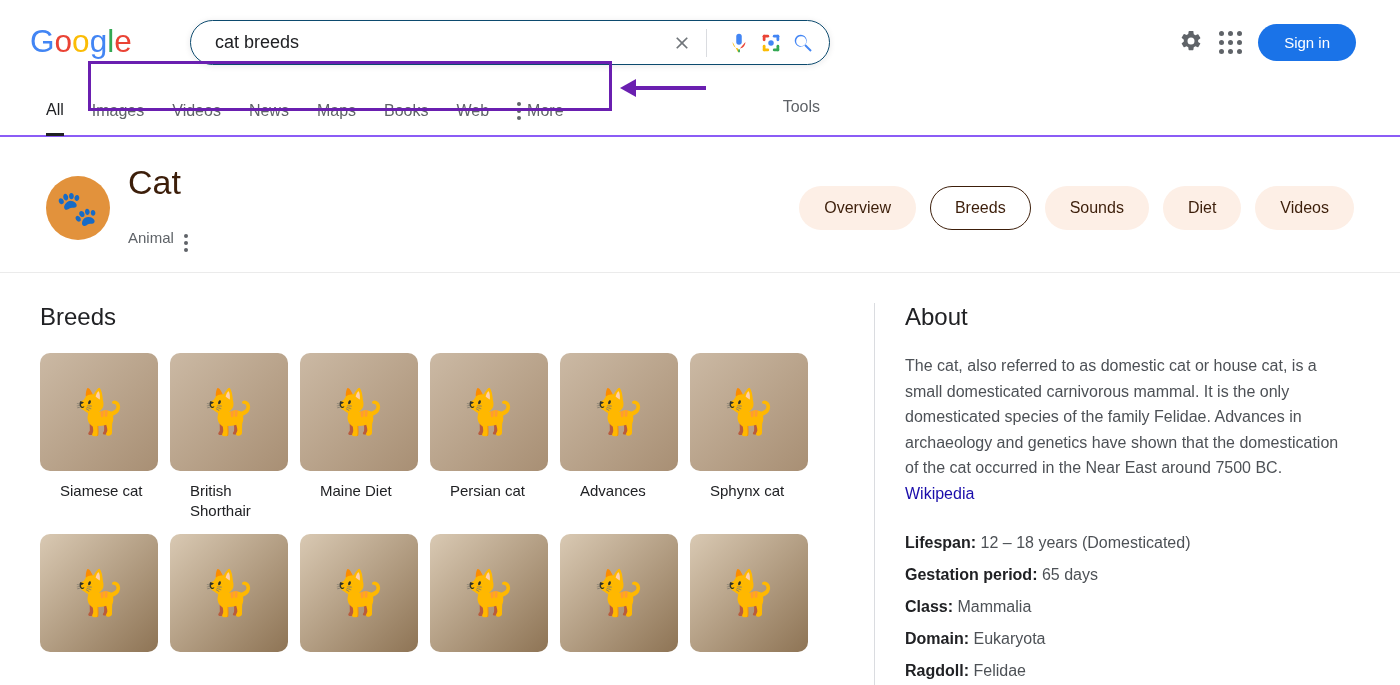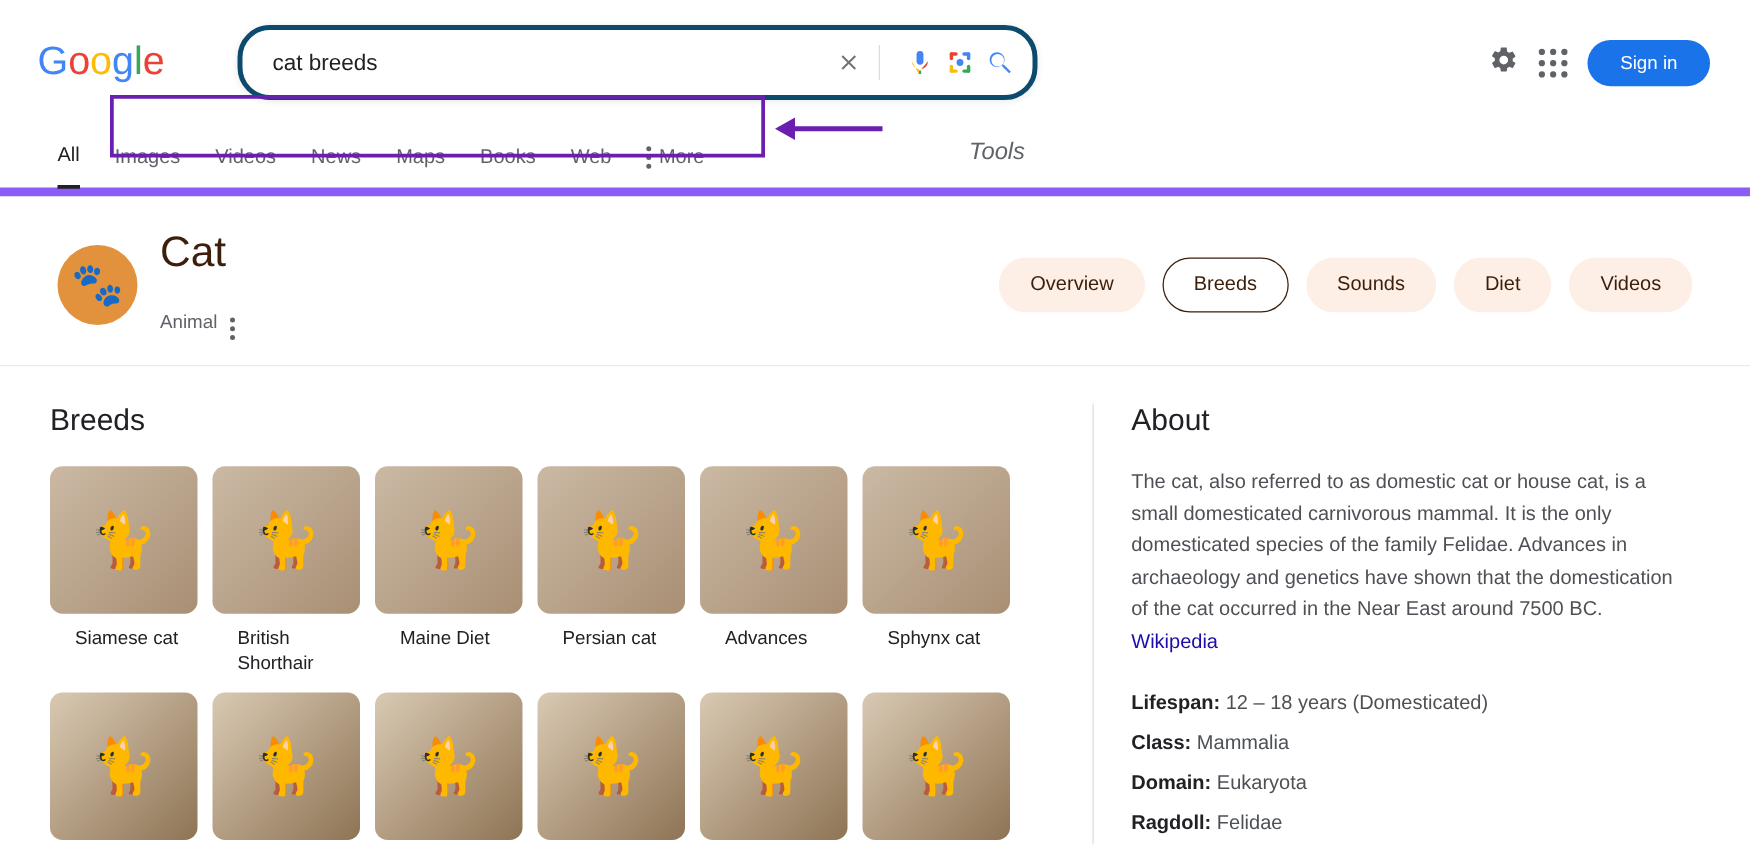--- a/index.html
+++ b/index.html
@@ -7,28 +7,28 @@
     margin: 0;
     font-family: arial, sans-serif;
     color: #202124;
     background: #fff;
     width: 1400px;
   }
   
   .topbar {
     display: flex;
     align-items: center;
-    padding: 20px 8px 0 30px;
+    padding: 20px 20px 0 30px;
   }
   .logo { width: 120px; display: flex; align-items: center; }
   .searchbox {
     margin-left: 40px;
     width: 640px;
-    height: 60px;
-    border: 4px solid #0c4a6e;
+    height: 45px;
+    border: 1px solid #0c4a6e;
     border-radius: 26px;
     display: flex;
     align-items: center;
     padding: 0 14px 0 22px;
     box-shadow: 0 1px 6px rgba(32,33,36,.1);
     justify-content: center;
   }
   .searchbox input {
     flex: 1;
     border: none;
@@ -44,29 +44,29 @@
   .btn-signin {
     background:#1a73e8; color:#fff; border:none; border-radius:22px;
     padding:10px 26px; font-size:15px; font-weight:500; cursor:pointer;
   }
   .apps-grid { display:grid; grid-template-columns:repeat(3,5px); grid-auto-rows:5px; gap:4px; }
   .apps-grid span { background:#5f6368; border-radius:50%; }
   
   .tabsrow {
     display:flex; align-items:center;
     padding: 28px 0 0 46px;
-    border-bottom:7px solid #8b5cf6;
+    border-bottom:2px solid #8b5cf6;
     position:relative;
   }
   .tab {
     font-size:16px; color:#5f6368; padding:8px 0 14px 0; margin-right:28px;
     cursor:pointer; display:flex; align-items:center; gap:6px;
   }
   .tab.active { color:#202124; font-weight:400; border-bottom:3px solid #202124; margin-bottom:-1px;}
-  .tools { margin-left:auto; margin-right:580px; font-size:19px; color:#5f6368; padding-bottom:14px; cursor:pointer;font-style:italic;}
+  .tools { margin-left:auto; margin-right:580px; font-size:16px; color:#5f6368; padding-bottom:14px; cursor:pointer;}
   .highlight-box {
     position:absolute; border:3px solid #6a1fb0; height:50px;
     left:88px; width:524px; top:-4px; pointer-events:none;
   }
   .arrow {
     position:absolute; left:620px; top:14px; display:flex; align-items:center;
     pointer-events:none;
   }
   .arrow-line { width:70px; height:4px; background:#6a1fb0; }
   .arrow-head {
@@ -300,18 +300,19 @@
   </div>
 
   <div class="col-right">
     <h2 class="section">About</h2>
     <div class="about-text">
       <span>The cat, also referred to as domestic cat or house cat, is a small domesticated carnivorous mammal. It is the only domesticated species of the family Felidae. Advances in archaeology and genetics have shown that the domestication of the cat occurred in the Near East around 7500 BC. </span>
       <a href="#">Wikipedia</a>
     </div>
     <div class="facts">
       <div><b>Lifespan:</b> <span>12 – 18 years (Domesticated)</span></div>
+      <div><b>Gestation period:</b> <span>65 days</span></div>
       <div><b>Class:</b> <span>Mammalia</span></div>
       <div><b>Domain:</b> <span>Eukaryota</span></div>
       <div><b>Ragdoll:</b> <span>Felidae</span></div>
     </div>
   </div>
 </div>
 
 </body></html>

